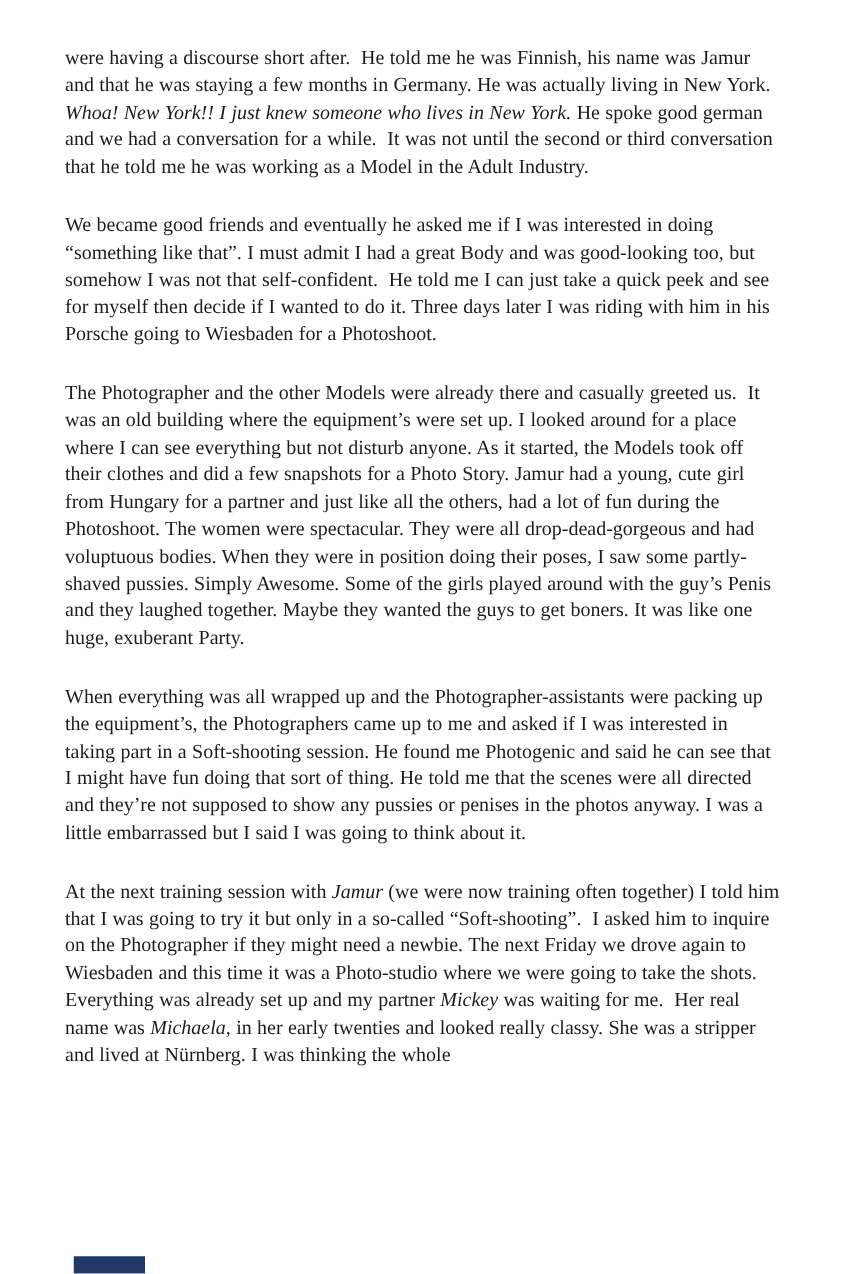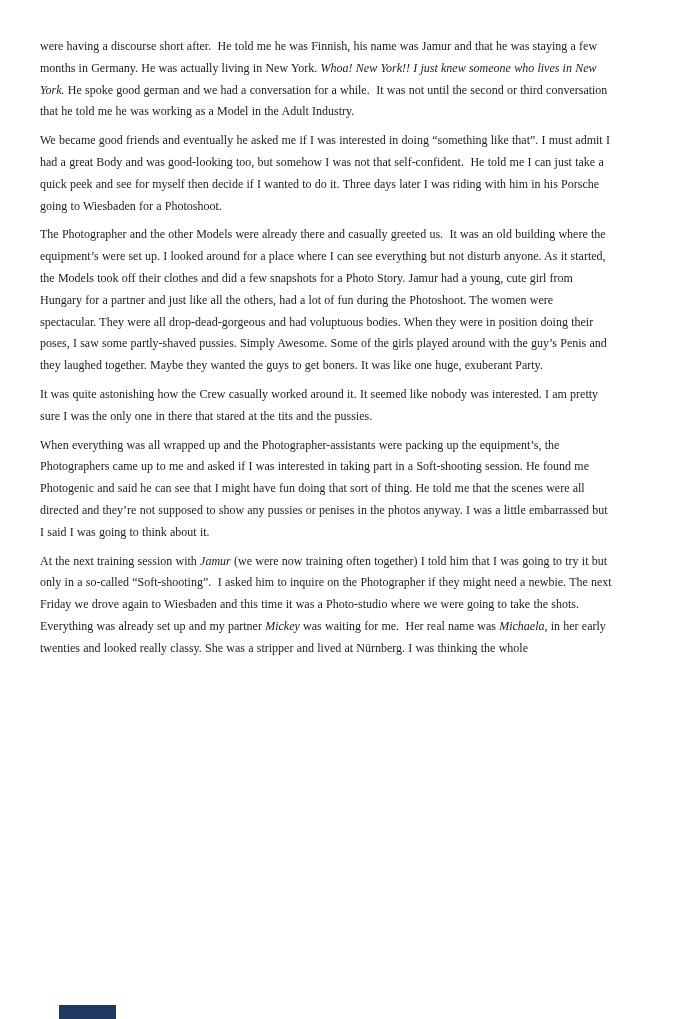--- a/index.html
+++ b/index.html
@@ -6,49 +6,48 @@
   .page {
     position: relative;
     width: 673px;
     height: 1019px;
     background: #ffffff;
     overflow: hidden;
     font-family: "Liberation Serif", "DejaVu Serif", serif;
   }
   .doc {
     position: absolute;
-    left: 40px;
+    left: 52px;
     top: 36px;
     width: 572px;
-    font-size: 12px;
+    font-size: 16px;
     line-height: 21.8px;
     color: #1c1c1c;
     text-align: left;
   }
   .para {
     margin: 0;
     white-space: pre-wrap;
     word-spacing: 0.02em;
   }
-  .para.gap { margin-top: 7px; }
+  .para.gap { margin-top: 25px; }
   .para em { font-style: italic; }
   .footer-block {
     position: absolute;
     left: 59px;
     top: 1005px;
     width: 57px;
     height: 14px;
   }
 </style>
 </head>
 <body>
 
 <div class="page">
   <div class="doc" style="color: rgb(28, 28, 28);">
       <p class="para"><span>were having a discourse short after.  He told me he was Finnish, his name was Jamur and that he was staying a few months in Germany. He was actually living in New York. </span><em>Whoa! New York!! I just knew someone who lives in New York.</em><span> He spoke good german and we had a conversation for a while.  It was not until the second or third conversation that he told me he was working as a Model in the Adult Industry.</span></p>
       <p class="para gap"><span>We became good friends and eventually he asked me if I was interested in doing “something like that”. I must admit I had a great Body and was good-looking too, but somehow I was not that self-confident.  He told me I can just take a quick peek and see for myself then decide if I wanted to do it. Three days later I was riding with him in his Porsche going to Wiesbaden for a Photoshoot.</span></p>
       <p class="para gap"><span>The Photographer and the other Models were already there and casually greeted us.  It was an old building where the equipment’s were set up. I looked around for a place where I can see everything but not disturb anyone. As it started, the Models took off their clothes and did a few snapshots for a Photo Story. Jamur had a young, cute girl from Hungary for a partner and just like all the others, had a lot of fun during the Photoshoot. The women were spectacular. They were all drop-dead-gorgeous and had voluptuous bodies. When they were in position doing their poses, I saw some partly-shaved pussies. Simply Awesome. Some of the girls played around with the guy’s Penis and they laughed together. Maybe they wanted the guys to get boners. It was like one huge, exuberant Party.</span></p>
-      <p class="para gap"><span>It was quite astonishing how the Crew casually worked around it. It seemed like nobody was interested. I am pretty sure I was the only one in there that stared at the tits and the pussies.</span></p>
       <p class="para gap"><span>When everything was all wrapped up and the Photographer-assistants were packing up the equipment’s, the Photographers came up to me and asked if I was interested in taking part in a Soft-shooting session. He found me Photogenic and said he can see that I might have fun doing that sort of thing. He told me that the scenes were all directed and they’re not supposed to show any pussies or penises in the photos anyway. I was a little embarrassed but I said I was going to think about it.</span></p>
       <p class="para gap"><span>At the next training session with </span><em>Jamur</em><span> (we were now training often together) I told him that I was going to try it but only in a so-called “Soft-shooting”.  I asked him to inquire on the Photographer if they might need a newbie. The next Friday we drove again to Wiesbaden and this time it was a Photo-studio where we were going to take the shots.  Everything was already set up and my partner </span><em>Mickey</em><span> was waiting for me.  Her real name was </span><em>Michaela</em><span>, in her early twenties and looked really classy. She was a stripper and lived at Nürnberg. I was thinking the whole</span></p>
     </div>
   <div class="footer-block" style="background: rgb(31, 56, 100);"></div>
 </div>
 
 </body></html>

